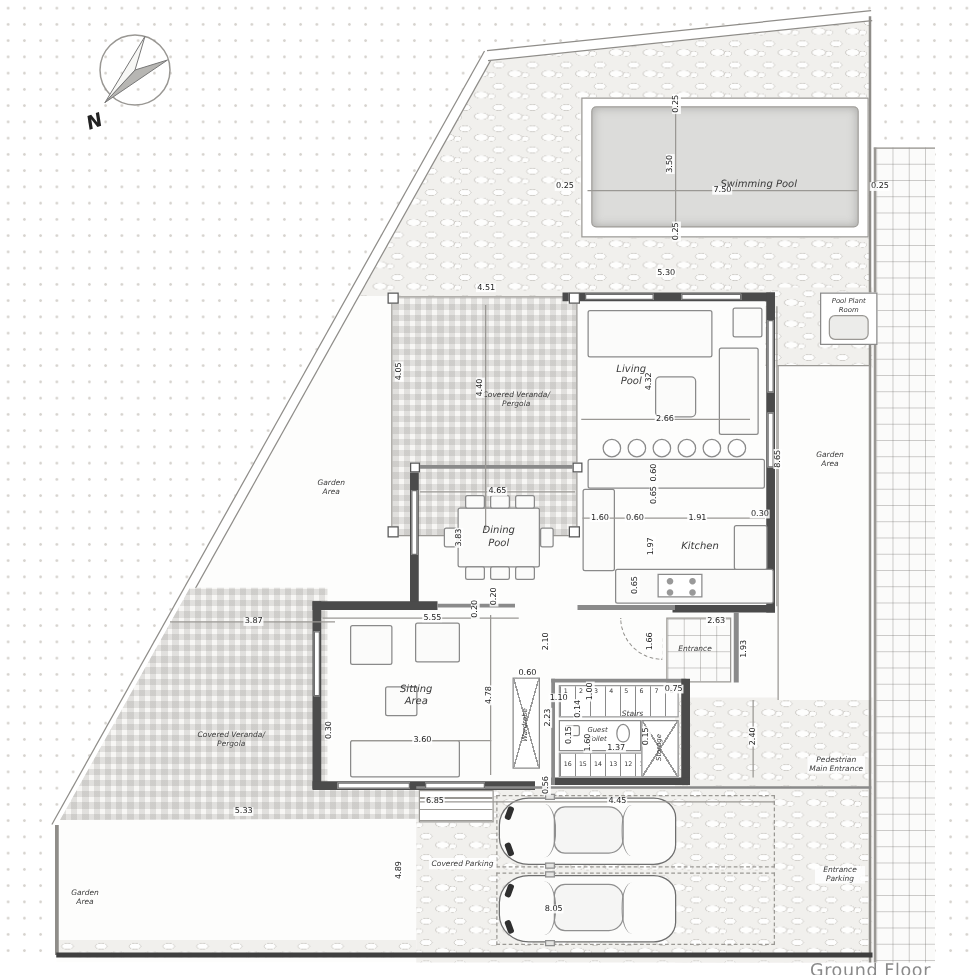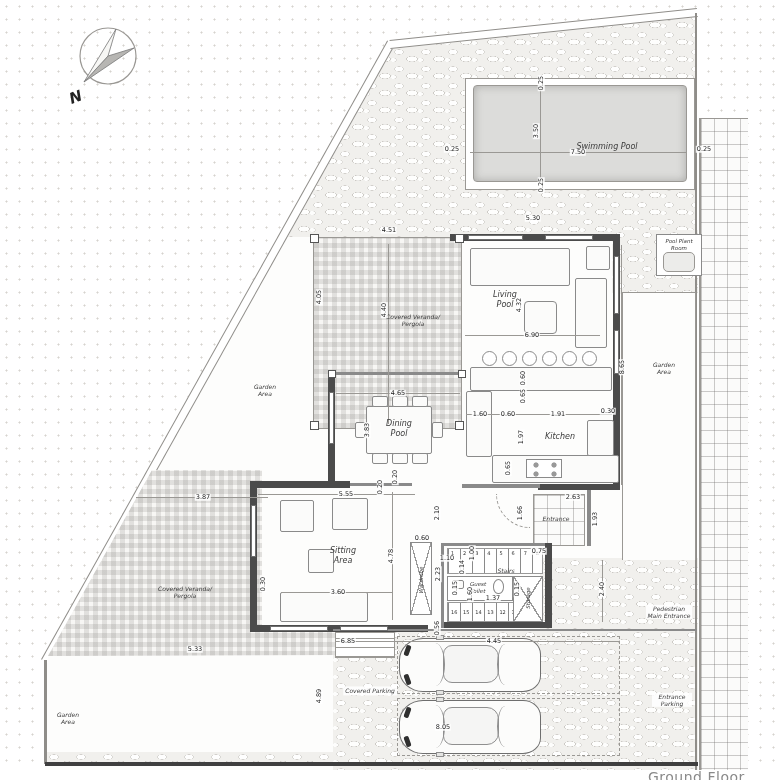--- a/index.html
+++ b/index.html
@@ -225,42 +225,42 @@
 
   <div class="abs lbl" style="left:607px;top:147px;white-space:nowrap">Swimming Pool</div>
   <div class="abs lbl xs" style="left:679px;top:245px;width:38px">Pool Plant Room</div>
   <div class="abs lbl sm" style="left:664px;top:368px;width:36px">Garden Area</div>
   <div class="abs lbl sm" style="left:265px;top:390px;width:36px">Garden Area</div>
   <div class="abs lbl sm" style="left:68px;top:718px;width:36px">Garden Area</div>
   <div class="abs lbl sm" style="left:413px;top:320px;width:66px">Covered Veranda/ Pergola</div>
   <div class="abs lbl sm" style="left:185px;top:592px;width:72px">Covered Veranda/ Pergola</div>
   <div class="abs lbl" style="left:505px;top:300px;width:36px">Living Pool</div>
   <div class="abs lbl" style="left:399px;top:429px;width:36px">Dining Pool</div>
-  <div class="abs lbl" style="left:343px;top:556px;width:32px">Sitting Area</div>
+  <div class="abs lbl" style="left:333px;top:556px;width:32px">Sitting Area</div>
   <div class="abs lbl" style="left:560px;top:437px;white-space:nowrap">Kitchen</div>
   <div class="abs lbl sm" style="left:506px;top:571px;white-space:nowrap">Stairs</div>
   <div class="abs lbl xs" style="left:478px;top:588px;width:26px">Guest Toilet</div>
   <div class="abs lbl xs" style="left:528px;top:598px;white-space:nowrap;transform:translate(-50%,-50%) rotate(-90deg)">Storage</div>
   <div class="abs lbl sm" style="left:556px;top:519px;white-space:nowrap">Entrance</div>
   <div class="abs lbl xs" style="left:421px;top:580px;white-space:nowrap;transform:translate(-50%,-50%) rotate(-90deg)">Wardrobe</div>
   <div class="abs lbl sm" style="left:370px;top:691px;white-space:nowrap;background:rgba(255,255,255,.85);padding:1px 2px">Covered Parking</div>
   <div class="abs lbl sm" style="left:669px;top:612px;width:46px;background:rgba(255,255,255,.85)">Pedestrian Main Entrance</div>
   <div class="abs lbl sm" style="left:672px;top:700px;width:40px;background:rgba(255,255,255,.85)">Entrance Parking</div>
 
   <div class="abs dim" style="left:452px;top:149px">0.25</div>
   <div class="abs dim" style="left:578px;top:152px">7.50</div>
   <div class="abs dim" style="left:704px;top:149px">0.25</div>
   <div class="abs dim v" style="left:541px;top:83px">0.25</div>
   <div class="abs dim v" style="left:541px;top:185px">0.25</div>
   <div class="abs dim v" style="left:536px;top:131px">3.50</div>
   <div class="abs dim" style="left:389px;top:230px">4.51</div>
   <div class="abs dim v" style="left:319px;top:297px">4.05</div>
   <div class="abs dim v" style="left:384px;top:310px">4.40</div>
   <div class="abs dim" style="left:533px;top:218px">5.30</div>
-  <div class="abs dim" style="left:532px;top:335px">6.90</div>
+  <div class="abs dim" style="left:532px;top:335px">2.66</div>
   <div class="abs dim v" style="left:519px;top:305px">4.32</div>
   <div class="abs dim v" style="left:622px;top:367px">8.65</div>
   <div class="abs dim" style="left:398px;top:393px">4.65</div>
   <div class="abs dim v" style="left:367px;top:430px">3.83</div>
   <div class="abs dim v" style="left:395px;top:477px">0.20</div>
   <div class="abs dim" style="left:480px;top:414px">1.60</div>
   <div class="abs dim" style="left:508px;top:414px">0.60</div>
   <div class="abs dim" style="left:558px;top:414px">1.91</div>
   <div class="abs dim" style="left:608px;top:411px">0.30</div>
   <div class="abs dim v" style="left:521px;top:437px">1.97</div>

